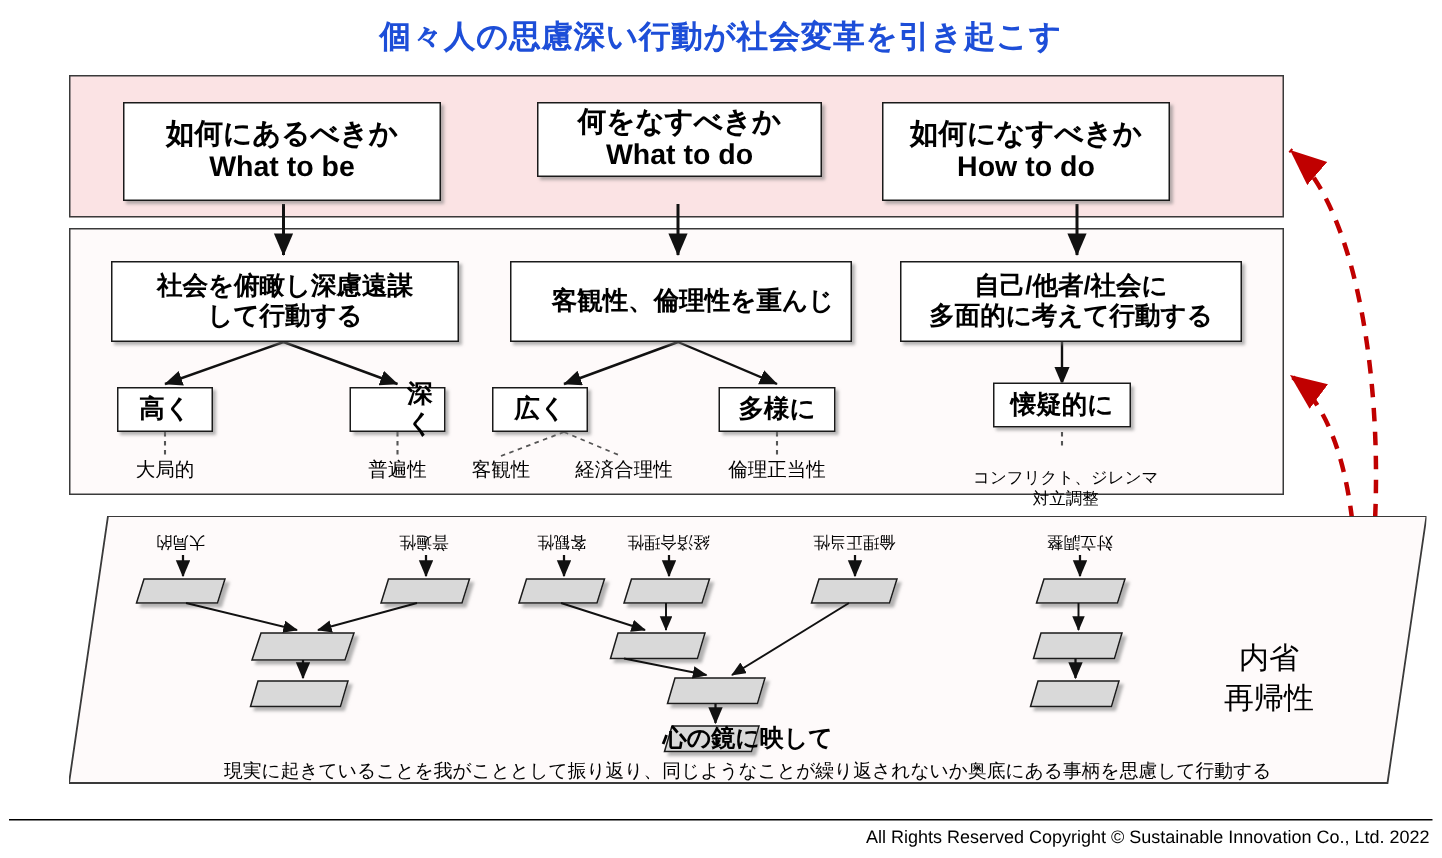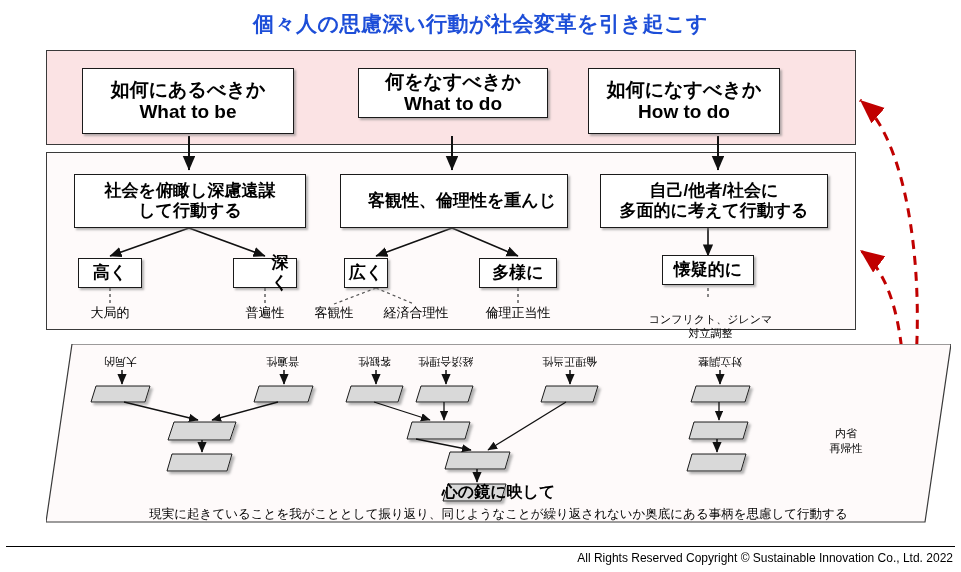--- a/index.html
+++ b/index.html
@@ -75,21 +75,21 @@
   .panel-heading{
     position:absolute;left:0;top:138px;width:905px;
     text-align:center;font-size:16px;font-weight:bold;
   }
   .panel-sub{
     position:absolute;left:0;top:162px;width:905px;
     text-align:center;font-size:12.5px;
   }
   .panel-right{
     position:absolute;left:740px;top:82px;width:120px;
-    text-align:center;font-size:11px;line-height:1.35;
+    text-align:center;font-size:20px;line-height:1.35;
     white-space:pre-line;
   }
 
   
   .footer-rule{
     position:absolute;left:6px;top:546px;width:949px;height:1px;
     background:#000;
   }
   .footer{
     position:absolute;right:8px;top:551px;
@@ -156,21 +156,21 @@
   </div>
   <div class="box lvl2" style="left:340px;top:174px;width:228px;height:54px;padding-left:16px;">
     <span><span>客観性、倫理性を重んじ</span><br></span>
   </div>
   <div class="box lvl2" style="left:600px;top:174px;width:228px;height:54px;">
     <span><span>自己/他者/社会に</span><br><span>多面的に考えて行動する</span></span>
   </div>
 
   <div class="box lvl3" style="left:78px;top:258px;width:64px;height:30px;"><span>高く</span></div>
   <div class="box lvl3" style="left:233px;top:258px;width:64px;height:30px;padding-left:30px;"><span>深く</span></div>
-  <div class="box lvl3" style="left:344px;top:258px;width:44px;height:30px;"><span>広く</span></div>
+  <div class="box lvl3" style="left:328px;top:258px;width:64px;height:30px;"><span>広く</span></div>
   <div class="box lvl3" style="left:479px;top:258px;width:78px;height:30px;"><span>多様に</span></div>
   <div class="box lvl3" style="left:662px;top:255px;width:92px;height:30px;"><span>懐疑的に</span></div>
 
   <div class="cap" style="left:70px;top:306px;width:80px;">大局的</div>
   <div class="cap" style="left:225px;top:306px;width:80px;">普遍性</div>
   <div class="cap" style="left:300px;top:306px;width:68px;">客観性</div>
   <div class="cap" style="left:368px;top:306px;width:96px;">経済合理性</div>
   <div class="cap" style="left:474px;top:306px;width:88px;">倫理正当性</div>
   <div class="cap small" style="left:638px;top:300px;width:145px;line-height:1.3;margin-top:12px;">コンフリクト、ジレンマ
 対立調整</div>

